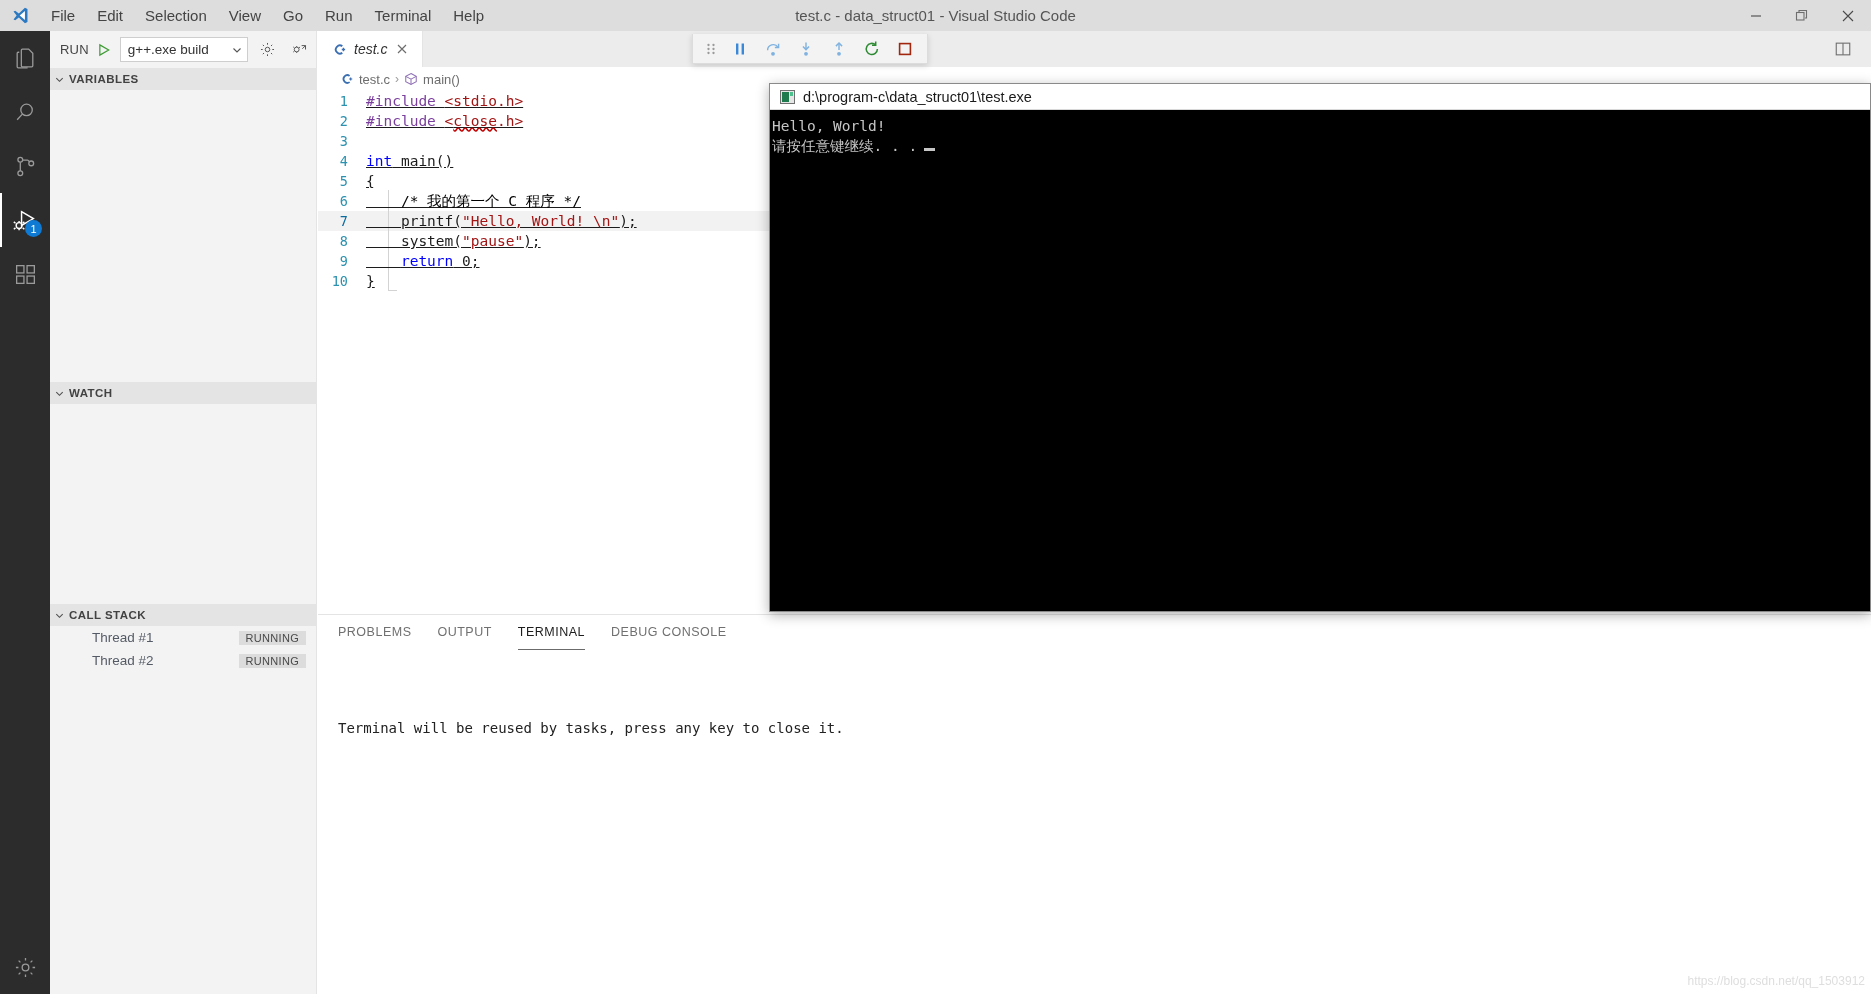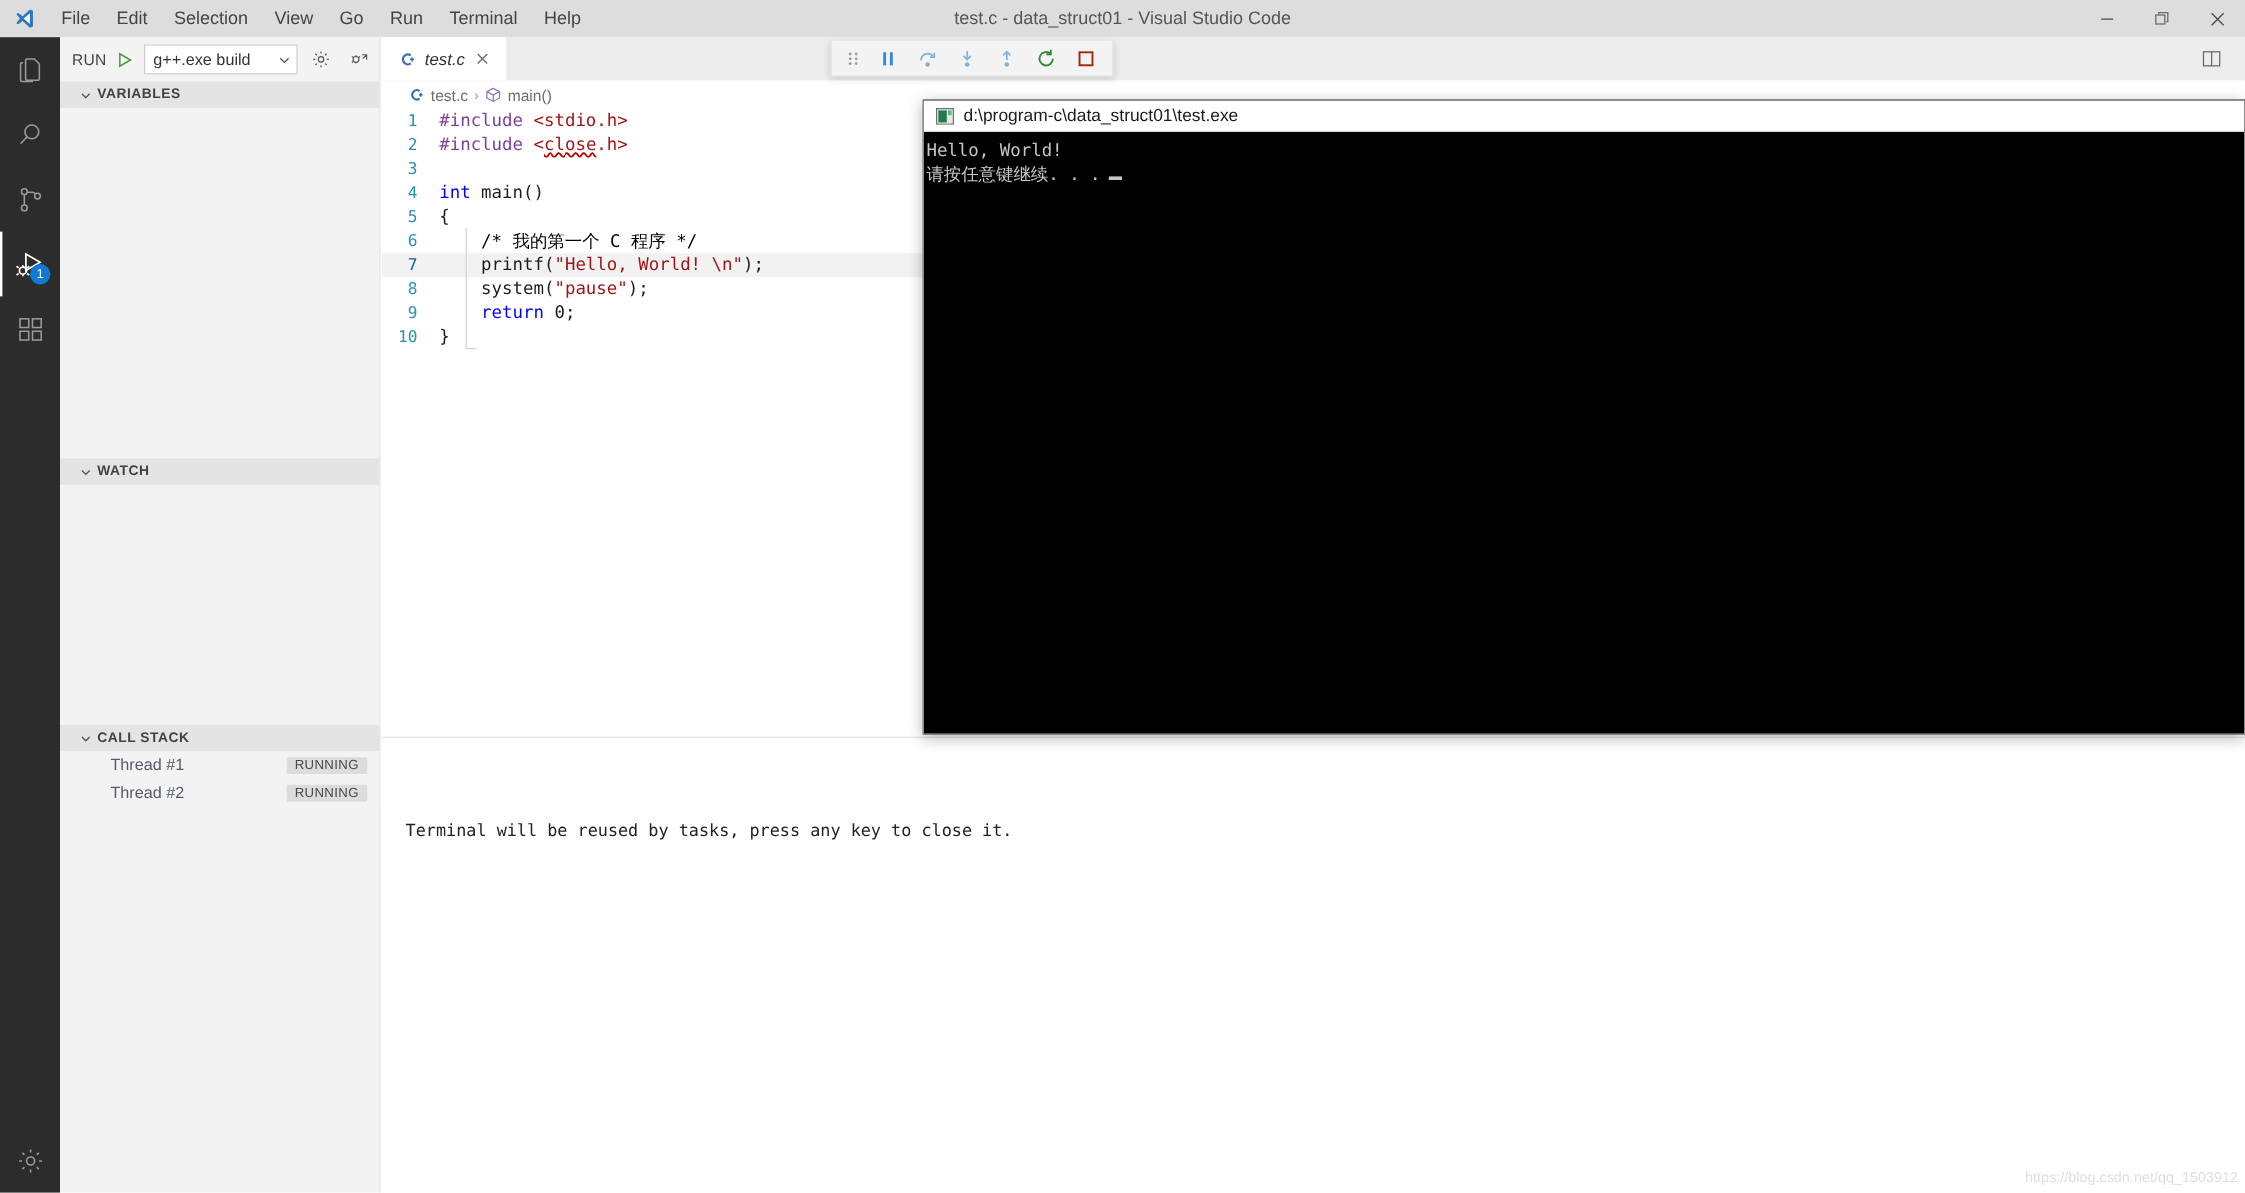--- a/index.html
+++ b/index.html
@@ -65,21 +65,21 @@
   .config-select {
     flex:1; height:25px; background:#ffffff; border:1px solid #cecece;
     display:flex; align-items:center; padding:0 4px 0 7px;
     font-size:13.5px; color:#333333; cursor:pointer; min-width:0;
   }
   .config-select .cfg-name { flex:1; overflow:hidden; white-space:nowrap; text-overflow:ellipsis; }
   .side-icon-btn { width:26px; height:26px; display:flex; align-items:center; justify-content:center; cursor:pointer; }
 
   .section-header {
     height:22px; background:#e4e4e4; display:flex; align-items:center;
-    padding-left:16px; gap:4px; cursor:pointer; user-select:none;
+    padding-left:4px; gap:4px; cursor:pointer; user-select:none;
   }
   .section-title { font-size:11.5px; font-weight:bold; color:#424242; letter-spacing:.45px; }
   .section-body { background:#f3f3f3; }
 
   .stack-row {
     height:23px; display:flex; align-items:center;
     padding-left:30px; padding-right:10px; font-size:13.5px; color:#555b66; cursor:pointer;margin-left:12px;
   }
   .stack-state {
     margin-left:auto; background:#dcdcdc; color:#4a4a4a;
@@ -107,21 +107,21 @@
   .bc-item { display:flex; align-items:center; gap:5px; cursor:pointer; }
 
   .code-wrap { position:relative; background:#ffffff; height:476px; overflow:hidden; }
   .code-line { display:flex; height:20px; align-items:center; font-family:"DejaVu Sans Mono", monospace; font-size:14.5px; }
   .code-line.current { background:#f2f2f2; }
   .ln {
     width:48px; text-align:right; padding-right:18px;
     color:#2b91af; font-size:13.5px; font-family:"DejaVu Sans Mono", monospace;
   }
   .ln.cur { color:#0b6a9e; }
-  .code-txt { white-space:pre; color:#1c1c1c; position:relative; padding-left:0px; }
+  .code-txt { white-space:pre; color:#1c1c1c; position:relative; padding-left:0px;text-decoration:underline; }
   .tk-pre { color:#7a3e9d; }
   .tk-inc { color:#a31515; }
   .tk-kw  { color:#0000ff; }
   .tk-fn  { color:#1c1c1c; }
   .tk-str { color:#a31515; }
   .tk-cmt { color:#000000; }
   .tk-num { color:#1c1c1c; }
   .squiggle { text-decoration:underline wavy #c00000; text-decoration-skip-ink:none; }
   .indent-guide {
     position:absolute; width:1px; background:#d3d3d3;
@@ -441,20 +441,26 @@
         <span class="code-txt"><span class="tk-fn">    </span><span class="tk-kw">return</span><span class="tk-num"> 0;</span></span>
       </div>
       <div class="code-line">
         <span class="ln">10</span>
         <span class="code-txt"><span class="tk-fn">}</span></span>
       </div>
     </div>
   </div>
 
   <div class="panel">
+    <div class="panel-tabs">
+      <div class="panel-tab">PROBLEMS</div>
+      <div class="panel-tab">OUTPUT</div>
+      <div class="panel-tab active">TERMINAL</div>
+      <div class="panel-tab">DEBUG CONSOLE</div>
+    </div>
     <div class="terminal-body">
       <div class="term-line">Terminal will be reused by tasks, press any key to close it.</div>
       <div class="term-line blank"></div>
       <div class="term-line blank"></div>
       
       
       
       
       
     </div>

